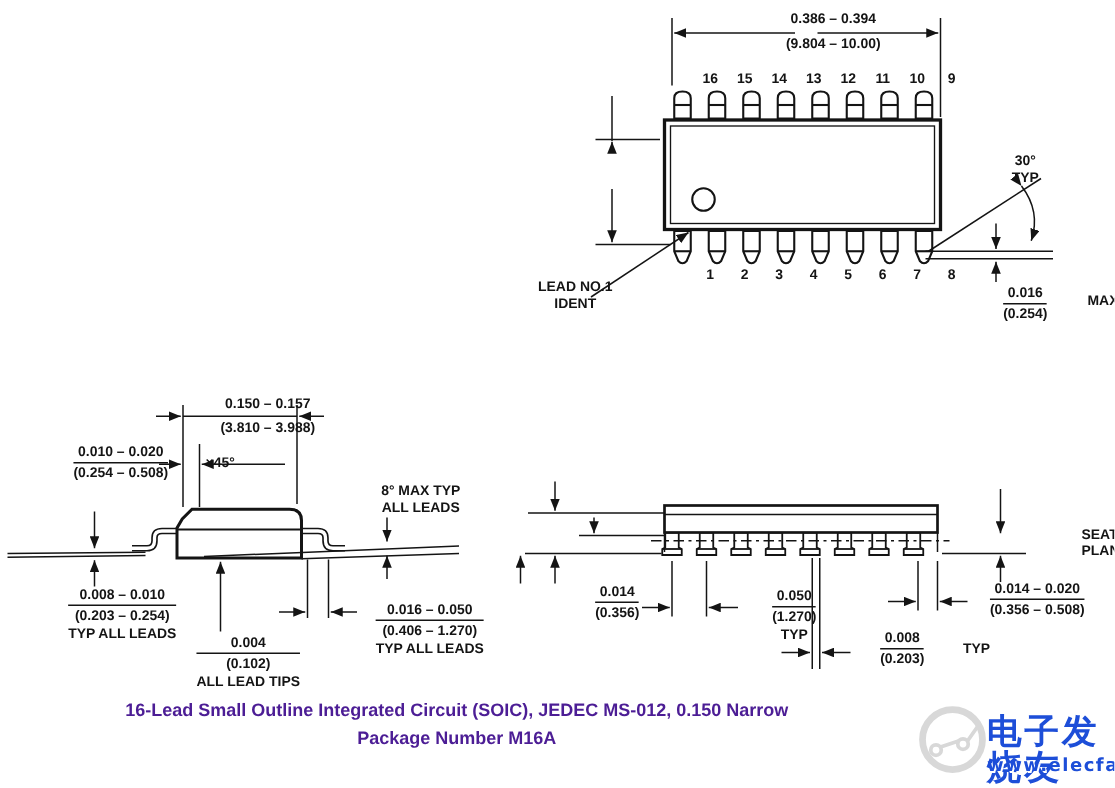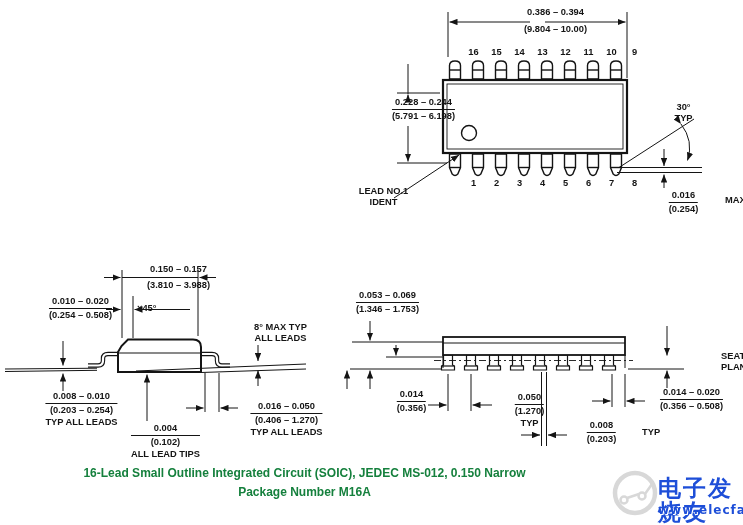--- a/index.html
+++ b/index.html
@@ -7,21 +7,21 @@
          font-family:"Liberation Sans",sans-serif;}
   .art{position:absolute;left:0;top:0;}
   .t{position:absolute;font:bold 9.3px/11px "Liberation Sans",sans-serif;color:#141414;
      white-space:nowrap;padding-left:37px;}
   .c{transform:translateX(-50%);}
   .frac{text-align:center;}
   .ft{display:block;border-bottom:1.2px solid #141414;padding:0 2px 1px;}
   .fb{display:block;padding-top:1px;}
   .stack span{display:block;text-align:center;}
   .cap{position:absolute;left:0;width:609px;text-align:center;
-       font:bold 12px/13px "Liberation Sans",sans-serif;color:#15803d;}
+       font:bold 12px/13px "Liberation Sans",sans-serif;color:#4c1d95;}
   .wm{position:absolute;color:#1d4ed8;}
   .wm-brand{font:bold 23px/24px "DejaVu Sans",sans-serif;letter-spacing:2px;
             text-shadow:1px 1px 0 #ffffff;}
   .wm-url{font:bold 12px/13px "DejaVu Sans",sans-serif;letter-spacing:1px;
           text-shadow:1px 1px 0 #ffffff;}
 </style>
 </head>
 <body>
 
 <div class="stage">
@@ -172,24 +172,20 @@
 
   <div class="t c" style="left:455px;top:178px">1</div>
   <div class="t c" style="left:478px;top:178px">2</div>
   <div class="t c" style="left:501px;top:178px">3</div>
   <div class="t c" style="left:524px;top:178px">4</div>
   <div class="t c" style="left:547px;top:178px">5</div>
   <div class="t c" style="left:570px;top:178px">6</div>
   <div class="t c" style="left:593px;top:178px">7</div>
   <div class="t c" style="left:616px;top:178px">8</div>
 
-  <div class="t c frac" style="left:405px;top:97px">
-    <span class="ft">0.228 – 0.244</span>
-    <span class="fb">(5.791 – 6.198)</span>
-  </div>
 
   <div class="t c stack" style="left:365px;top:186px">
     <span>LEAD NO.1</span>
     <span>IDENT</span>
   </div>
 
   <div class="t c stack" style="left:665px;top:102px">
     <span>30°</span>
     <span>TYP</span>
   </div>
@@ -225,24 +221,20 @@
     <span class="fb">(0.102)</span>
     <span class="fb">ALL LEAD TIPS</span>
   </div>
 
   <div class="t c frac" style="left:268px;top:401px">
     <span class="ft">0.016 – 0.050</span>
     <span class="fb">(0.406 – 1.270)</span>
     <span class="fb">TYP ALL LEADS</span>
   </div>
 
-  <div class="t c frac" style="left:369px;top:290px">
-    <span class="ft">0.053 – 0.069</span>
-    <span class="fb">(1.346 – 1.753)</span>
-  </div>
 
 
   <div class="t stack" style="left:684px;top:351px;text-align:left">
     <span style="text-align:left">SEATING</span>
     <span style="text-align:left">PLANE</span>
   </div>
 
   <div class="t c frac" style="left:393px;top:389px">
     <span class="ft">0.014</span>
     <span class="fb">(0.356)</span>

